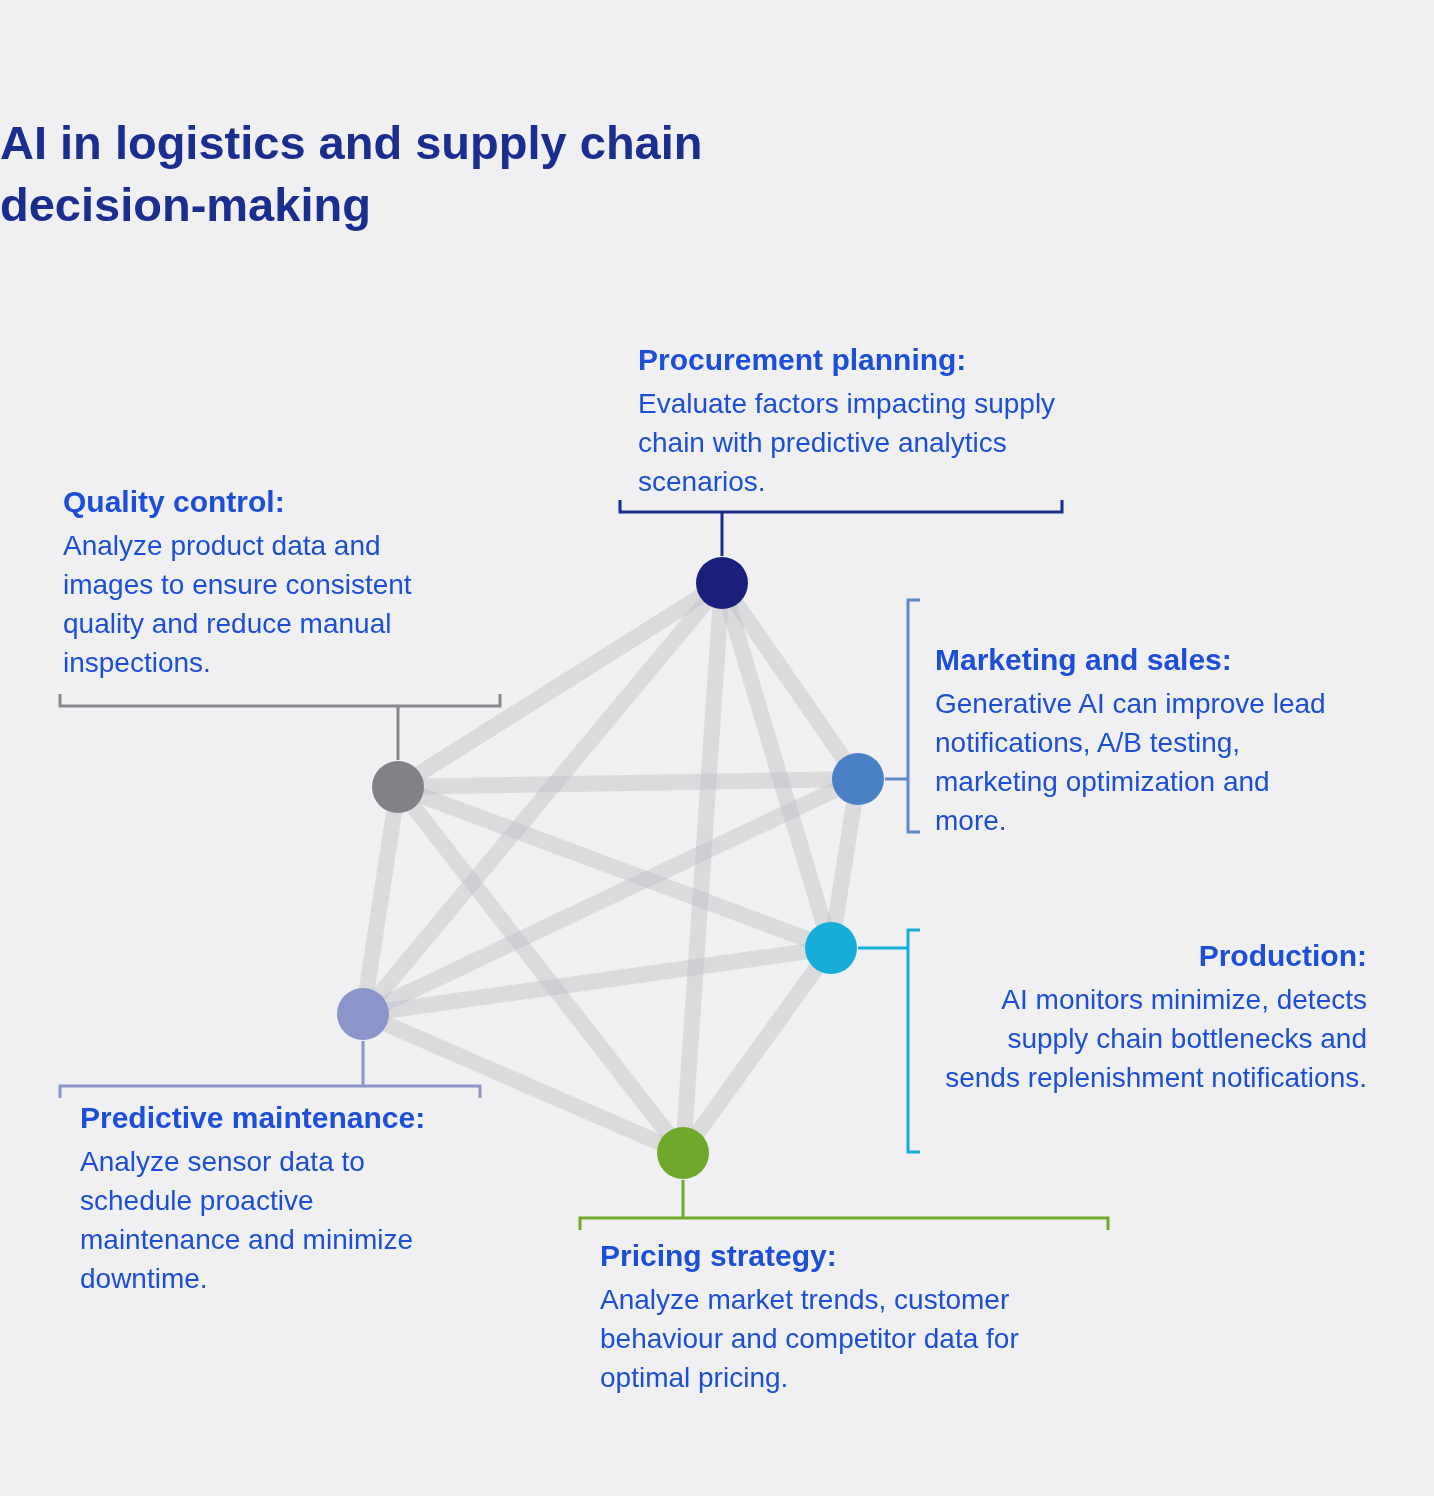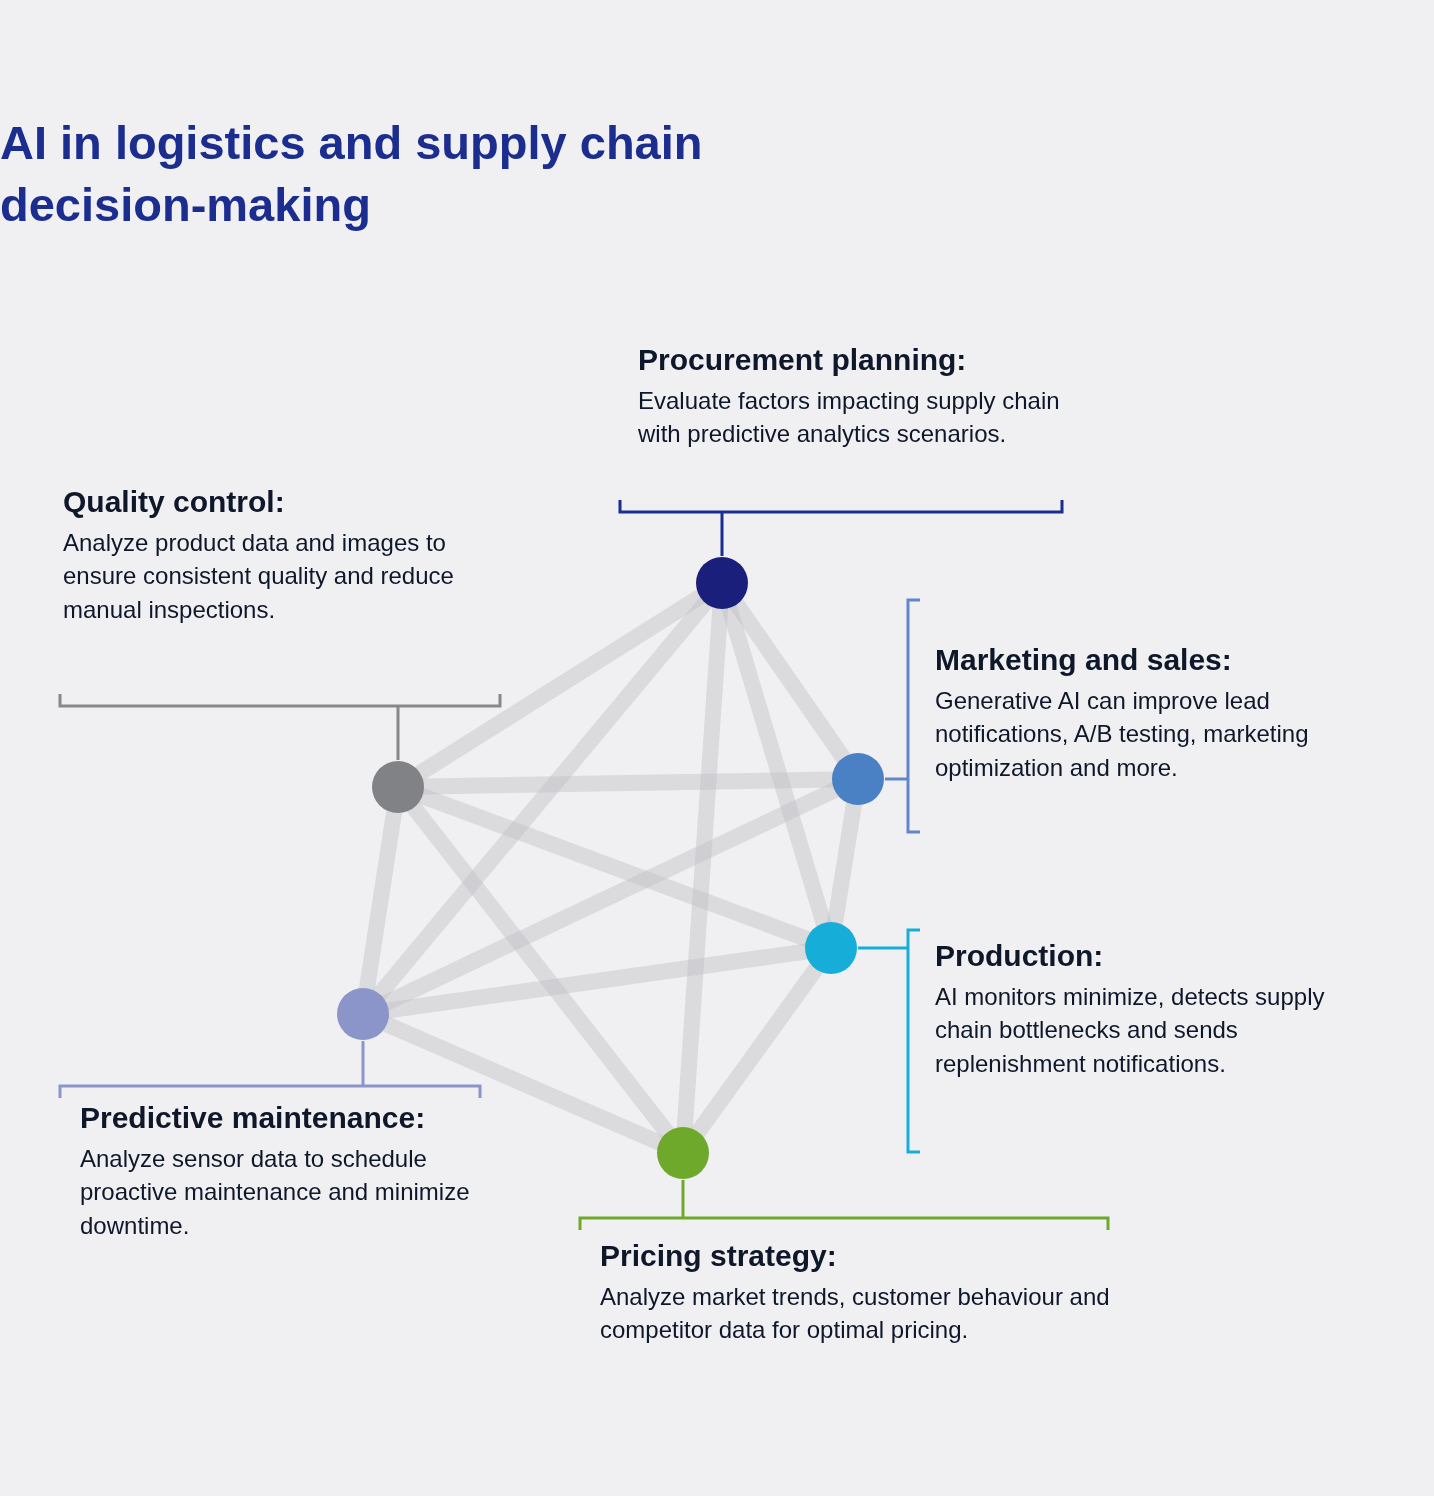--- a/index.html
+++ b/index.html
@@ -38,32 +38,32 @@
     stroke-opacity:0.45;
     stroke-width:16;
     stroke-linecap:round;
   }
   .bracket {
     fill:none;
     stroke-width:3;
   }
   .label {
     position:absolute;
-    color:#0f172a;
+    color:#1d4ed8;
   }
   .label .h {
     display:block;
     font-weight:700;
     font-size:30px;
     line-height:1.35;
     margin-bottom:3px;
   }
   .label .b {
     display:block;
-    font-size:24px;
+    font-size:28px;
     line-height:1.4;
   }
 </style>
 </head>
 <body>
 
 <div class="canvas">
 
   <div class="title">
     <span class="inner">AI in logistics and supply chain decision-making</span>
@@ -115,21 +115,21 @@
   <div class="label" style="left:63px; top:482px; width:412px;">
     <span class="h">Quality control:</span>
     <span class="b">Analyze product data and images to ensure consistent quality and reduce manual inspections.</span>
   </div>
 
   <div class="label" style="left:935px; top:640px; width:400px;">
     <span class="h">Marketing and sales:</span>
     <span class="b">Generative AI can improve lead notifications, A/B testing, marketing optimization and more.</span>
   </div>
 
-  <div class="label" style="left:935px; top:936px; width:432px;">
+  <div class="label" style="left:935px; top:936px; width:432px;text-align:right;">
     <span class="h">Production:</span>
     <span class="b">AI monitors minimize, detects supply chain bottlenecks and sends replenishment notifications.</span>
   </div>
 
   <div class="label" style="left:600px; top:1236px; width:510px;">
     <span class="h">Pricing strategy:</span>
     <span class="b">Analyze market trends, customer behaviour and competitor data for optimal pricing.</span>
   </div>
 
   <div class="label" style="left:80px; top:1098px; width:400px;">

